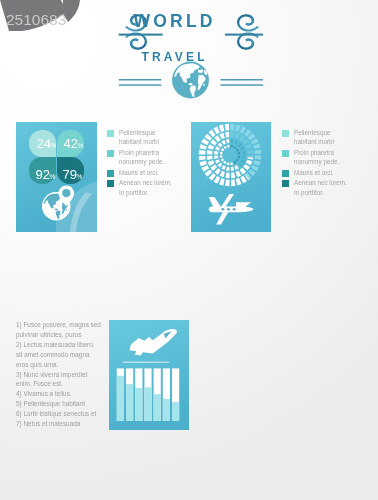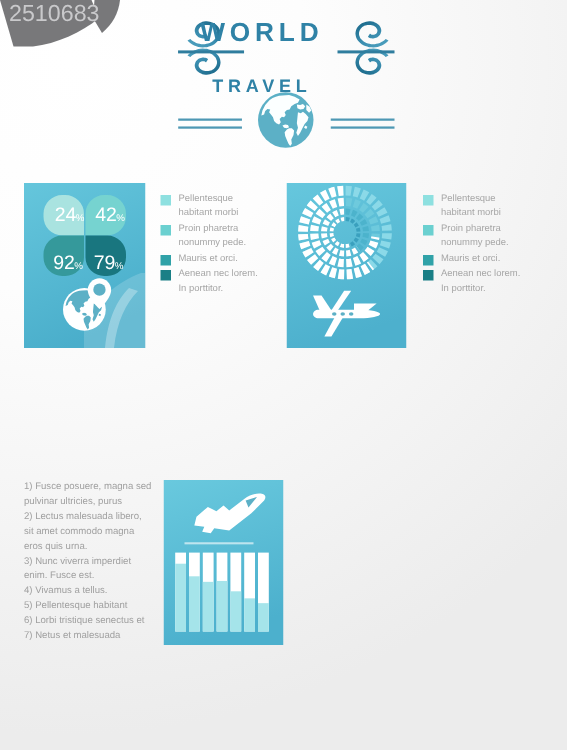--- a/index.html
+++ b/index.html
@@ -4,21 +4,21 @@
 <style>
   html,body{margin:0;padding:0;}
   body{width:378px;height:500px;overflow:hidden;
     font-family:"Liberation Sans",sans-serif;
     background:#ffffff;}
   .page{position:relative;width:378px;height:500px;overflow:hidden;
     background:
       radial-gradient(120% 90% at 12% 8%, #ffffff 0%, #fdfdfd 35%, #f4f4f4 70%, #ececec 100%);
   }
   .abs{position:absolute;}
-  .ribbon-txt{position:absolute;left:6px;top:1px;color:#c9c9cb;font-size:15.5px;
+  .ribbon-txt{position:absolute;left:6px;top:11px;color:#c9c9cb;font-size:15.5px;
     letter-spacing:0px;font-family:"Liberation Sans",sans-serif;}
 
   
   .title{position:absolute;left:0;top:0;width:378px;text-align:center;}
   .t-line{position:absolute;left:0;width:346px;color:#2f82a6;font-weight:bold;line-height:16px;}
 
   .legend{width:66px;}
   .body-text{font-size:6.4px;line-height:9.9px;color:#a0a0a0;white-space:pre-line;}
   .lg-row{display:flex;align-items:flex-start;margin-bottom:1px;}
   .legend-sq{width:7px;height:7px;flex:0 0 7px;margin-top:2px;}

